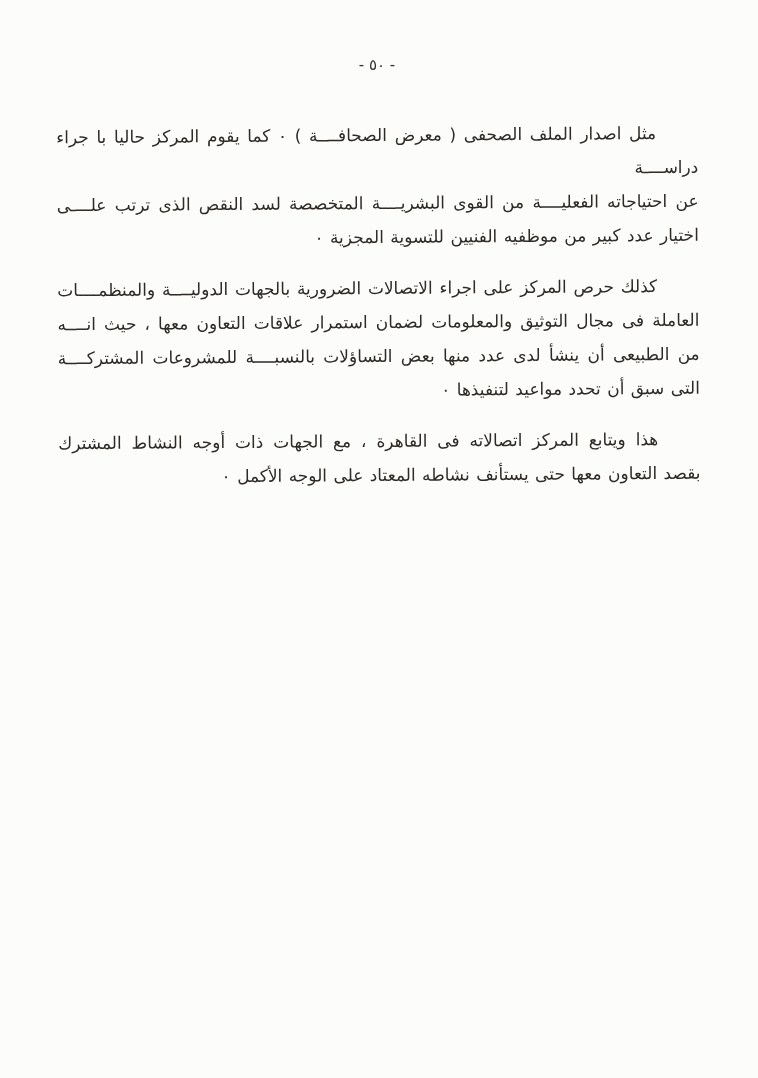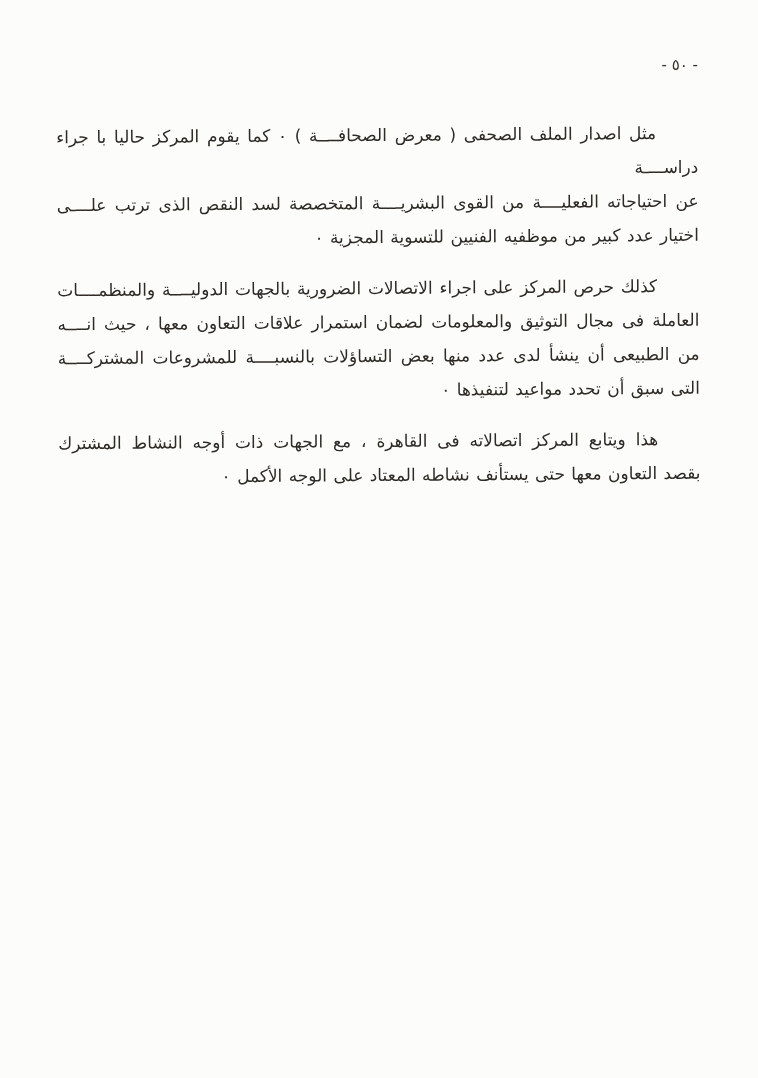--- a/index.html
+++ b/index.html
@@ -14,21 +14,21 @@
     margin: 0 auto;
     background: #fcfcfa;
     color: #2e2b27;
     font-family: "DejaVu Sans", sans-serif;
     direction: rtl;
     box-sizing: border-box;
     padding: 56px 60px 0 56px;
     overflow: hidden;
   }
   .page-number {
-    text-align: right;
+    text-align: center;
     font-size: 15px;
     letter-spacing: 3px;
     color: #35322d;
     margin-bottom: 44px;
     user-select: none;
   }
   .doc-body {
     font-size: 17px;
     line-height: 34px;
     transform: rotate(-0.4deg);

